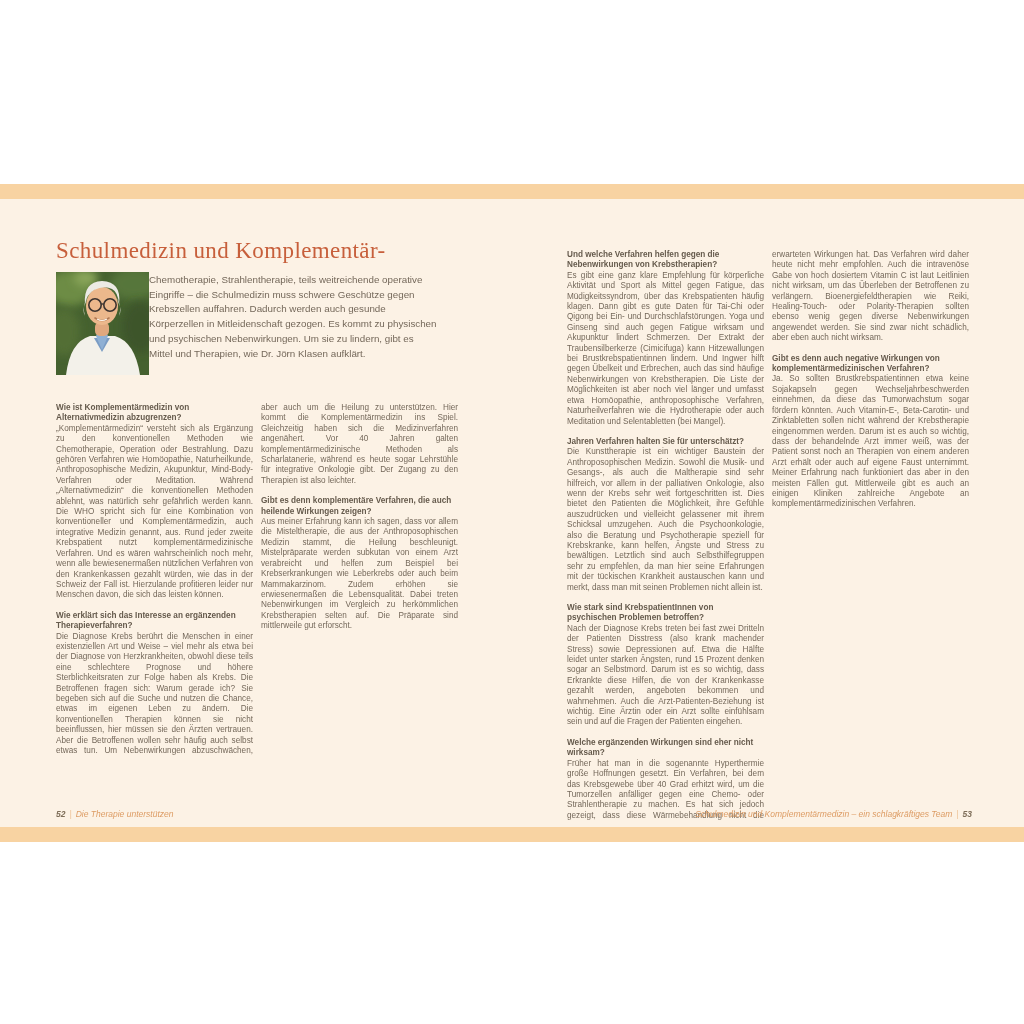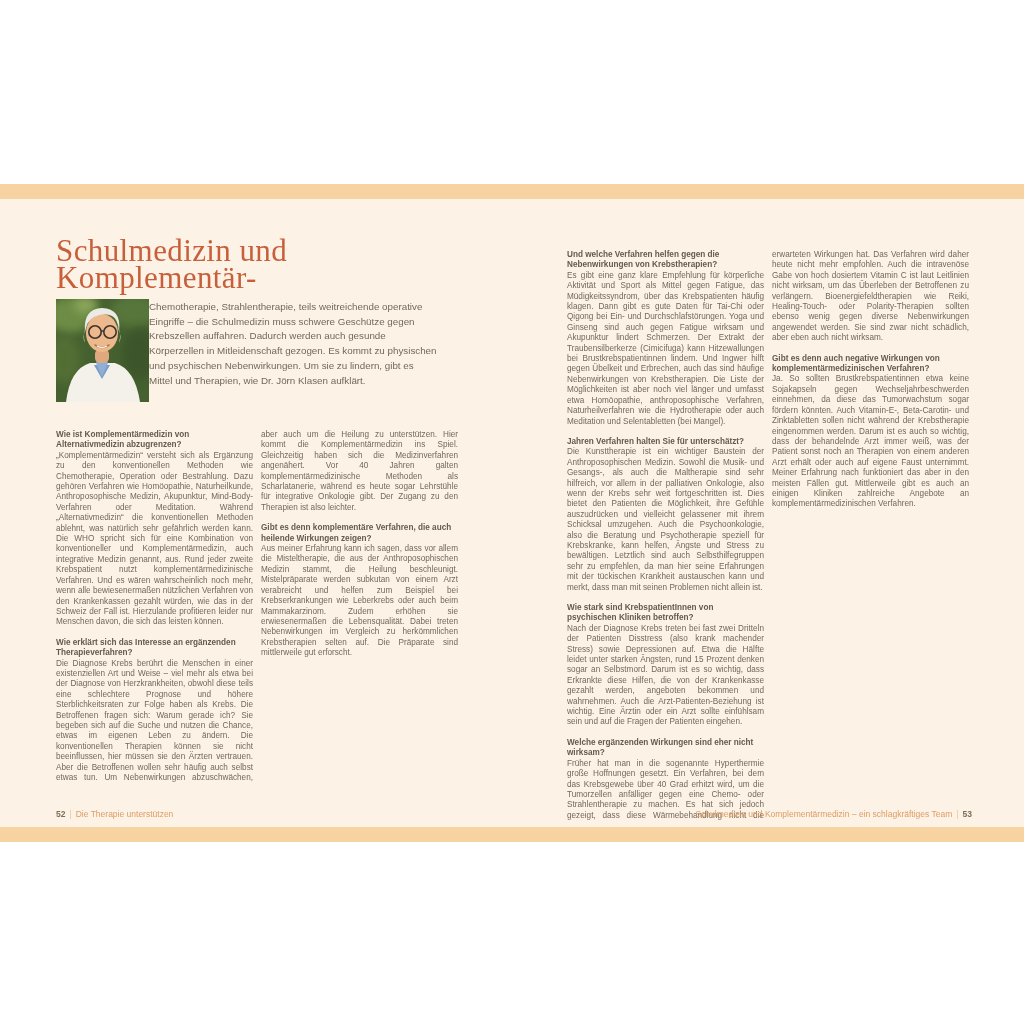--- a/index.html
+++ b/index.html
@@ -8,35 +8,35 @@
   .band{position:absolute;left:0;width:1024px;height:15px;background:#f8d3a2;}
   .band-top{top:184px;}
   .band-bottom{top:827px;}
   .spread-bg{position:absolute;left:0;top:199px;width:1024px;height:628px;background:#fcf2e5;}
 
   .page{position:absolute;top:199px;width:402px;}
   .page-left{left:56px;}
   .page-right{left:567px;}
 
   .article-title{padding-top:38px;font-family:"Liberation Serif",serif;font-weight:400;
-                 color:#c75f3b;font-size:31px;line-height:27px;letter-spacing:0.4px;margin:0;}
+                 color:#c75f3b;font-size:23px;line-height:27px;letter-spacing:0.4px;margin:0;}
 
   .intro-row{display:flex;margin-top:8px;gap:0;}
   .portrait{width:93px;height:103px;flex:0 0 93px;overflow:hidden;}
   .intro-text{width:290px;font-size:9.8px;line-height:14.7px;color:#74685a;text-align:left;margin-top:1px;}
 
   .body-cols{margin-top:28px;height:358px;overflow:hidden;
              column-count:2;column-gap:8px;column-fill:auto;
              font-size:8.2px;line-height:10.4px;color:#74685a;text-align:justify;hyphens:auto;}
   .page-right .body-cols{margin-top:51px;height:572px;}
   .qa-q{font-weight:bold;color:#655a4c;margin:0;text-align:left;}
   .qa + .qa{margin-top:10px;}
   .qa-a{margin:0;}
 
-  .footer{position:absolute;top:809px;font-size:8.5px;line-height:11px;white-space:nowrap;}
+  .footer{position:absolute;top:809px;font-size:8.5px;line-height:11px;white-space:nowrap;font-style:italic;}
   .footer-left{left:56px;}
   .footer-right{right:52px;text-align:right;}
   .pgnum{color:#7e6e59;font-weight:bold;}
   .fsep{color:#eec296;padding:0 4px;}
   .flabel{color:#dd9c64;}
 </style>
 </head>
 <body>
 
 <div class="canvas">
@@ -106,21 +106,21 @@
     <div class="body-cols">
       <div class="qa">
         <p class="qa-q">Und welche Verfahren helfen gegen die Nebenwirkungen von Krebstherapien?</p>
         <p class="qa-a">Es gibt eine ganz klare Empfehlung für körperliche Aktivität und Sport als Mittel gegen Fatigue, das Müdigkeitssyndrom, über das Krebspatienten häufig klagen. Dann gibt es gute Daten für Tai-Chi oder Qigong bei Ein- und Durchschlafstörungen. Yoga und Ginseng sind auch gegen Fatigue wirksam und Akupunktur lindert Schmerzen. Der Extrakt der Traubensilberkerze (Cimicifuga) kann Hitzewallungen bei Brustkrebspatientinnen lindern. Und Ingwer hilft gegen Übelkeit und Erbrechen, auch das sind häufige Nebenwirkungen von Krebstherapien. Die Liste der Möglichkeiten ist aber noch viel länger und umfasst etwa Homöopathie, anthroposophische Verfahren, Naturheilverfahren wie die Hydrotherapie oder auch Meditation und Selentabletten (bei Mangel).</p>
       </div>
       <div class="qa">
         <p class="qa-q">Jahren Verfahren halten Sie für unterschätzt?</p>
         <p class="qa-a">Die Kunsttherapie ist ein wichtiger Baustein der Anthroposophischen Medizin. Sowohl die Musik- und Gesangs-, als auch die Maltherapie sind sehr hilfreich, vor allem in der palliativen Onkologie, also wenn der Krebs sehr weit fortgeschritten ist. Dies bietet den Patienten die Möglichkeit, ihre Gefühle auszudrücken und vielleicht gelassener mit ihrem Schicksal umzugehen. Auch die Psychoonkologie, also die Beratung und Psychotherapie speziell für Krebskranke, kann helfen, Ängste und Stress zu bewältigen. Letztlich sind auch Selbsthilfegruppen sehr zu empfehlen, da man hier seine Erfahrungen mit der tückischen Krankheit austauschen kann und merkt, dass man mit seinen Problemen nicht allein ist.</p>
       </div>
       <div class="qa">
-        <p class="qa-q">Wie stark sind KrebspatientInnen von psychischen Kliniken betroffen?</p>
+        <p class="qa-q">Wie stark sind KrebspatientInnen von psychischen Problemen betroffen?</p>
         <p class="qa-a">Nach der Diagnose Krebs treten bei fast zwei Dritteln der Patienten Disstress (also krank machender Stress) sowie Depressionen auf. Etwa die Hälfte leidet unter starken Ängsten, rund 15 Prozent denken sogar an Selbstmord. Darum ist es so wichtig, dass Erkrankte diese Hilfen, die von der Krankenkasse gezahlt werden, angeboten bekommen und wahrnehmen. Auch die Arzt-Patienten-Beziehung ist wichtig. Eine Ärztin oder ein Arzt sollte einfühlsam sein und auf die Fragen der Patienten eingehen.</p>
       </div>
       <div class="qa">
         <p class="qa-q">Welche ergänzenden Wirkungen sind eher nicht wirksam?</p>
         <p class="qa-a">Früher hat man in die sogenannte Hyperthermie große Hoffnungen gesetzt. Ein Verfahren, bei dem das Krebsgewebe über 40 Grad erhitzt wird, um die Tumorzellen anfälliger gegen eine Chemo- oder Strahlentherapie zu machen. Es hat sich jedoch gezeigt, dass diese Wärmebehandlung nicht die erwarteten Wirkungen hat. Das Verfahren wird daher heute nicht mehr empfohlen. Auch die intravenöse Gabe von hoch dosiertem Vitamin C ist laut Leitlinien nicht wirksam, um das Überleben der Betroffenen zu verlängern. Bioenergiefeldtherapien wie Reiki, Healing-Touch- oder Polarity-Therapien sollten ebenso wenig gegen diverse Nebenwirkungen angewendet werden. Sie sind zwar nicht schädlich, aber eben auch nicht wirksam.</p>
       </div>
       <div class="qa">
         <p class="qa-q">Gibt es denn auch negative Wirkungen von komplementärmedizinischen Verfahren?</p>
         <p class="qa-a">Ja. So sollten Brustkrebspatientinnen etwa keine Sojakapseln gegen Wechseljahrbeschwerden einnehmen, da diese das Tumorwachstum sogar fördern könnten. Auch Vitamin-E-, Beta-Carotin- und Zinktabletten sollen nicht während der Krebstherapie eingenommen werden. Darum ist es auch so wichtig, dass der behandelnde Arzt immer weiß, was der Patient sonst noch an Therapien von einem anderen Arzt erhält oder auch auf eigene Faust unternimmt. Meiner Erfahrung nach funktioniert das aber in den meisten Fällen gut. Mittlerweile gibt es auch an einigen Kliniken zahlreiche Angebote an komplementärmedizinischen Verfahren.</p>
       </div>

